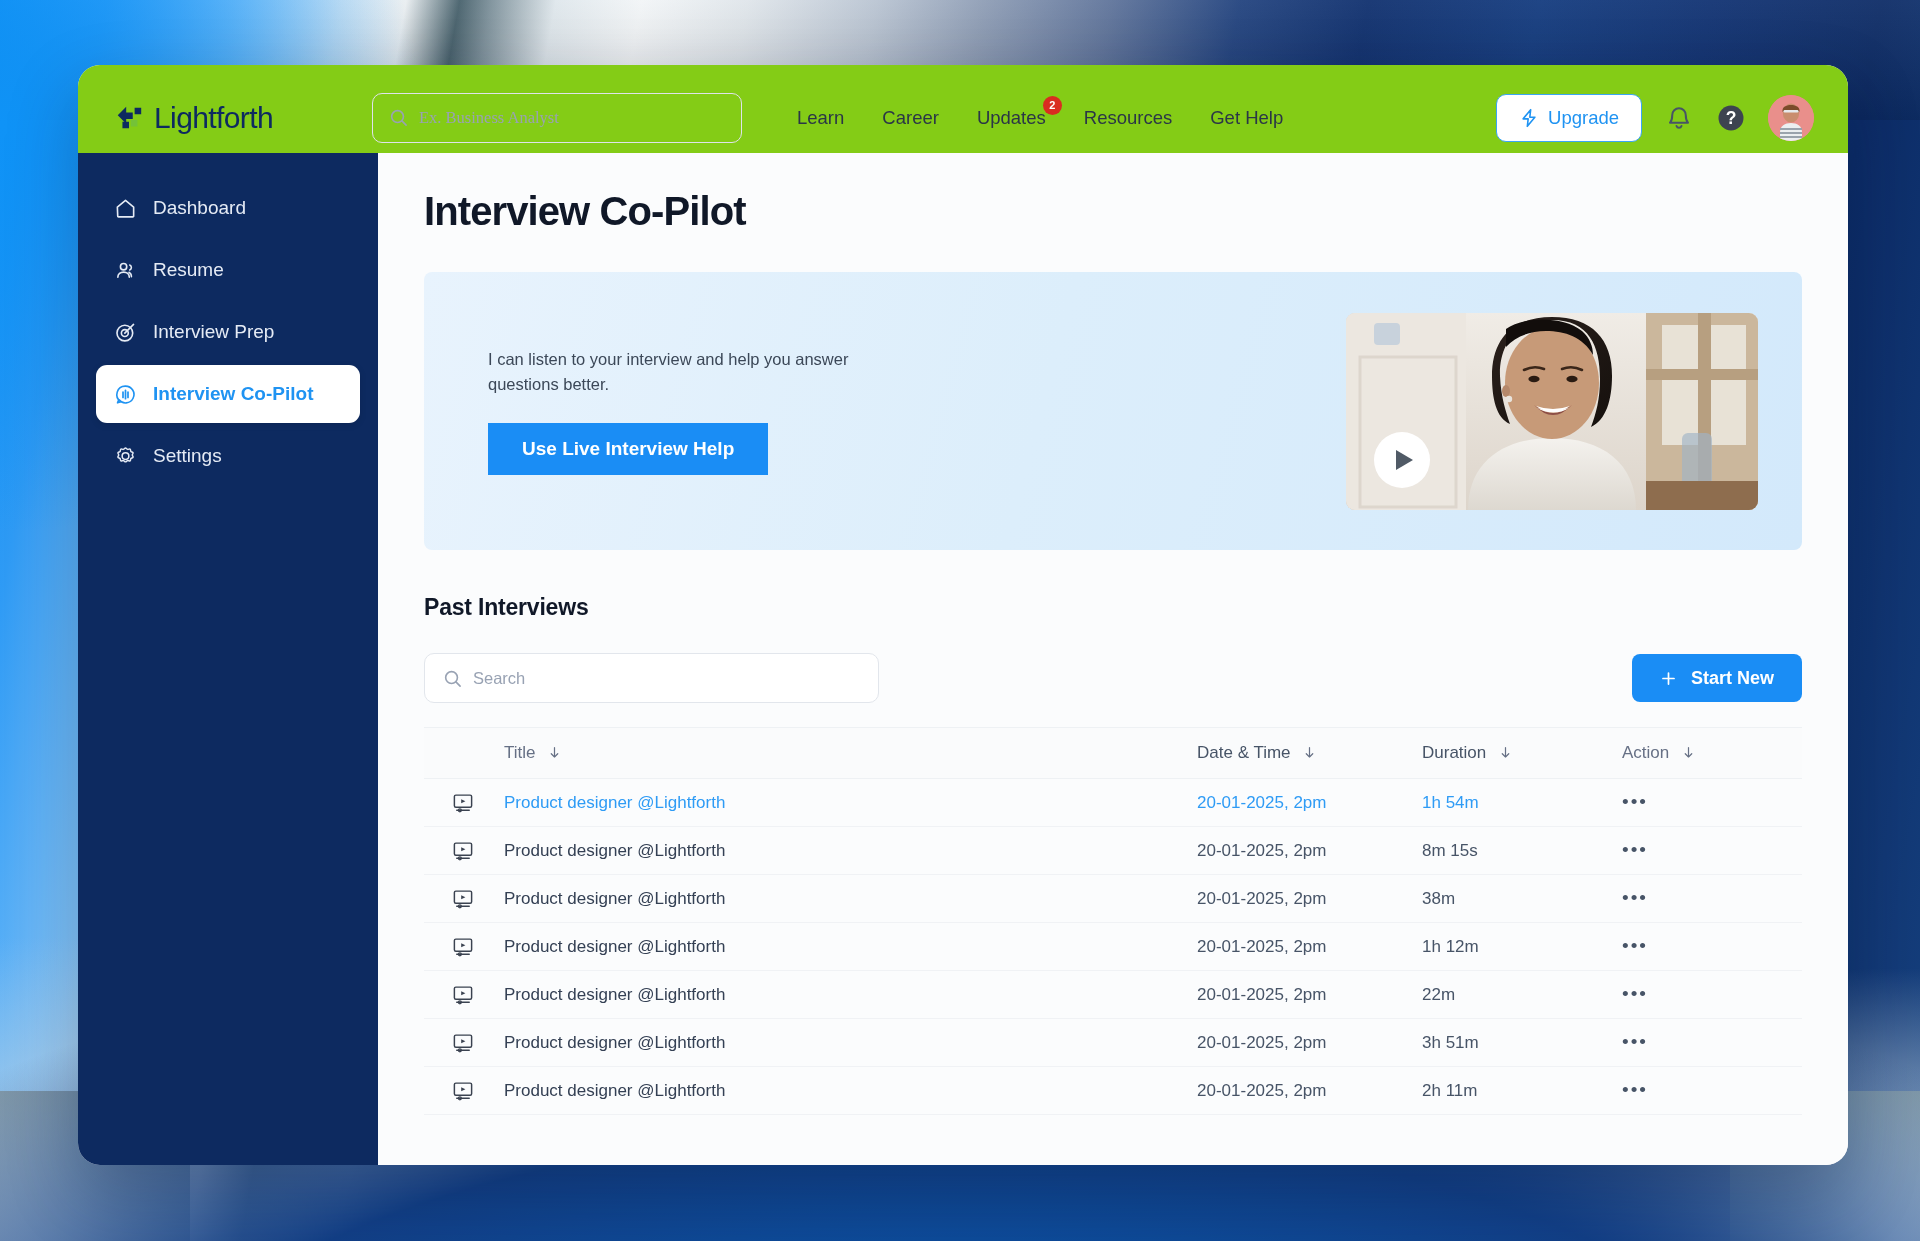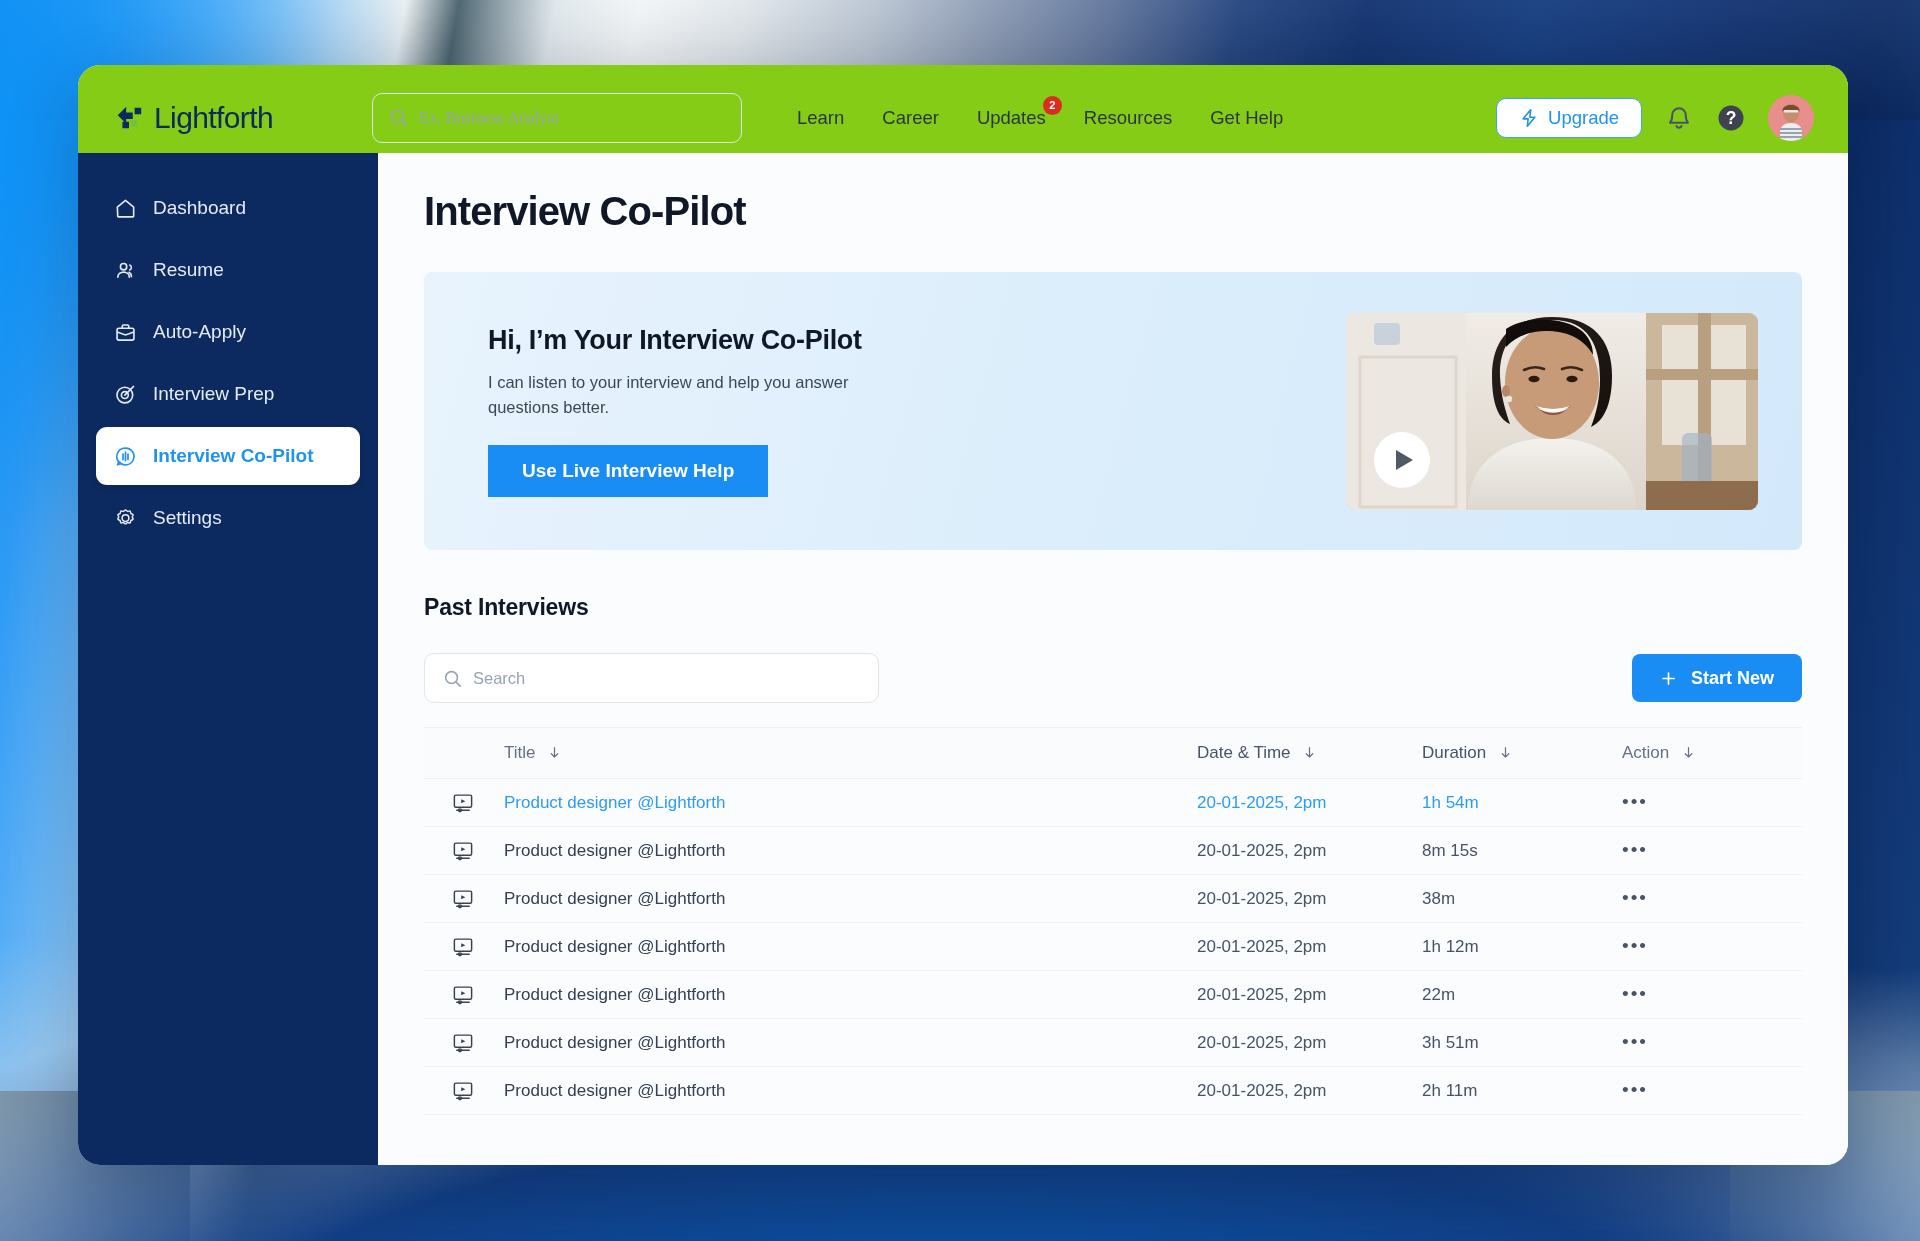--- a/index.html
+++ b/index.html
@@ -140,21 +140,21 @@
     padding: 0 4px;
   }
 
   #topbar-right {
     margin-left: auto;
     display: flex;
     align-items: center;
     gap: 22px;
   }
   #upgrade-btn {
-    height: 40px;
+    height: 48px;
     border: 1.5px solid #3ba5f5;
     border-radius: 10px;
     color: #1f93f2;
     background: #fff;
     display: flex; align-items: center; gap: 9px;
     padding: 0 22px;
     font-size: 18.5px;
     cursor: pointer;
     font-family: inherit;
   }
@@ -438,28 +438,20 @@
 
       <div class="side-item">
         <svg class="si-ico" viewBox="0 0 24 24">
           <circle cx="10" cy="8" r="3.3" fill="none" stroke="#e5ebf5" stroke-width="1.7"></circle>
           <path d="M4 19c0-3.4 2.7-5.3 6-5.3s6 1.9 6 5.3" fill="none" stroke="#e5ebf5" stroke-width="1.7" stroke-linecap="round"></path>
           <path d="M16.4 6.2a2.8 2.8 0 0 1 0 5.2M18.2 18.6c0-2.6-1-4-2.6-4.8" fill="none" stroke="#e5ebf5" stroke-width="1.6" stroke-linecap="round"></path>
         </svg>
         <span>Resume</span>
       </div>
 
-      <div class="side-item">
-        <svg class="si-ico" viewBox="0 0 24 24">
-          <rect x="3.2" y="7.6" width="17.6" height="12.4" rx="2" fill="none" stroke="#e5ebf5" stroke-width="1.7"></rect>
-          <path d="M8.6 7.6V5.7a1.5 1.5 0 0 1 1.5-1.5h3.8a1.5 1.5 0 0 1 1.5 1.5v1.9" fill="none" stroke="#e5ebf5" stroke-width="1.7" stroke-linejoin="round"></path>
-          <path d="M3.2 11.5 12 14.5l8.8-3" fill="none" stroke="#e5ebf5" stroke-width="1.6"></path>
-        </svg>
-        <span>Auto-Apply</span>
-      </div>
 
       <div class="side-item">
         <svg class="si-ico" viewBox="0 0 24 24">
           <circle cx="11.3" cy="12.6" r="8.2" fill="none" stroke="#e5ebf5" stroke-width="1.7"></circle>
           <circle cx="11.3" cy="12.6" r="3.6" fill="none" stroke="#e5ebf5" stroke-width="1.7"></circle>
           <path d="M11.3 12.6 20.4 3.6" fill="none" stroke="#e5ebf5" stroke-width="1.7" stroke-linecap="round"></path>
         </svg>
         <span>Interview Prep</span>
       </div>
 
@@ -481,21 +473,20 @@
         <span>Settings</span>
       </div>
     </aside>
 
     <main id="content">
 
       <h1 id="page-title">Interview Co-Pilot</h1>
 
       <section id="hero">
         <div id="hero-copy">
-          <div id="hero-title">Hi, I’m Your Interview Co-Pilot</div>
           <div id="hero-sub">I can listen to your interview and help you answer questions better.</div>
           <button id="hero-cta">Use Live Interview Help</button>
         </div>
 
         <div id="hero-video">
           <svg viewBox="0 0 412 197" width="412" height="197">
             <defs>
               <linearGradient id="wallg" x1="0" y1="0" x2="0" y2="1">
                 <stop offset="0" stop-color="#f0ece6"></stop>
                   <stop offset="1" stop-color="#ddd5cb"></stop>

